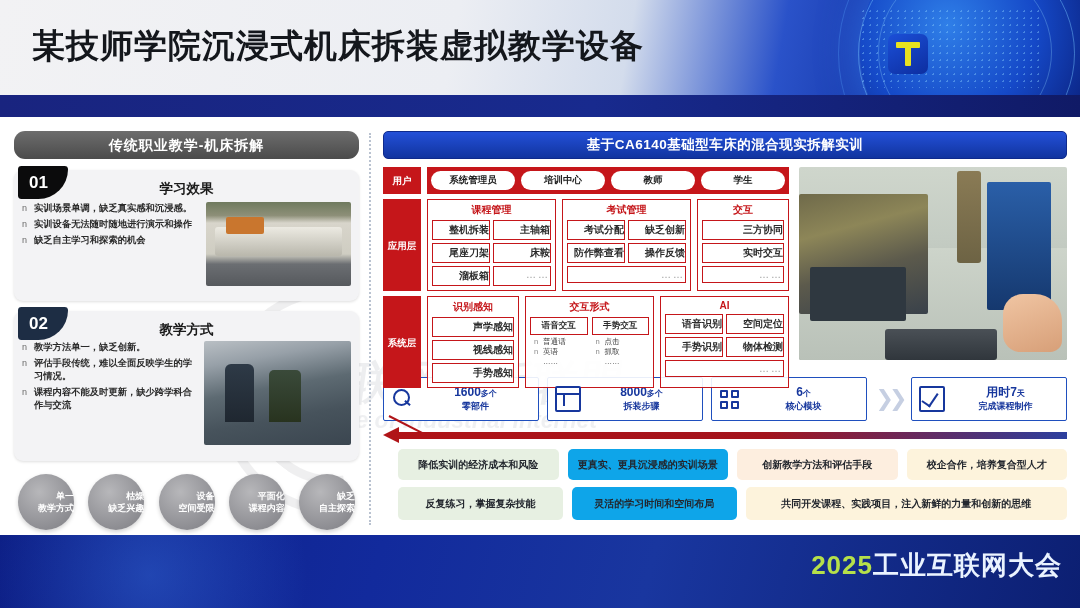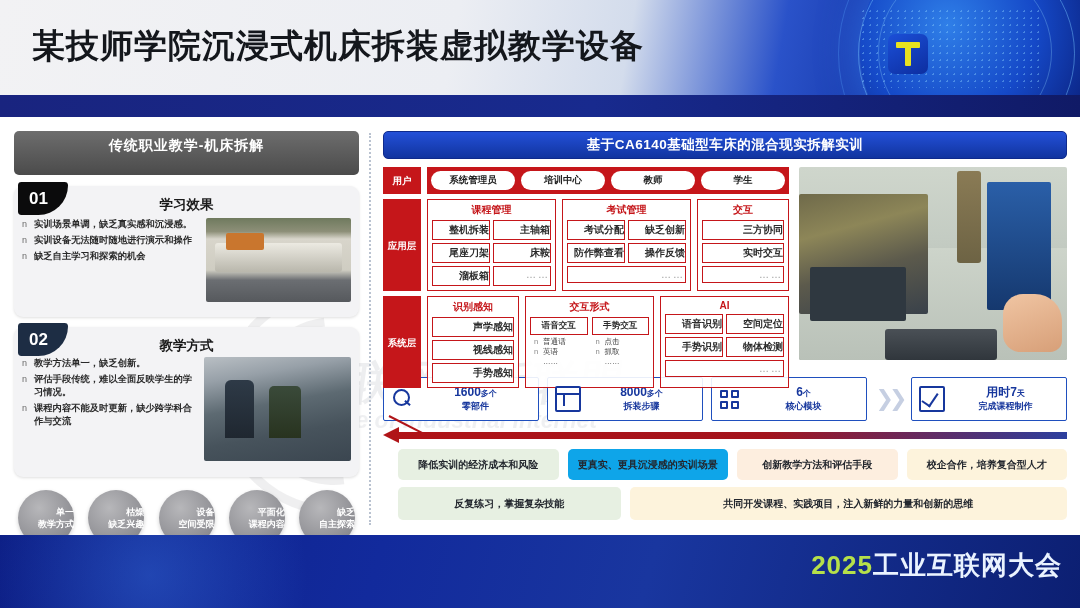--- a/index.html
+++ b/index.html
@@ -66,21 +66,21 @@
     position:absolute;left:60px;top:85px;width:640px;
     font-size:46px;font-weight:bold;color:#7c8490;transform:skewX(-8deg);white-space:nowrap;
   }
   .wm-text2{
     position:absolute;left:130px;top:140px;width:640px;
     font-size:23px;font-weight:bold;color:#8d93a0;font-style:italic;white-space:nowrap;
   }
   
   .left-col{position:absolute;left:14px;top:14px;width:345px;height:400px;}
   .left-title{
-    height:44px;line-height:28px;text-align:center;border-radius:5px;
+    height:28px;line-height:28px;text-align:center;border-radius:11px;
     background:linear-gradient(180deg,#6d6d6d,#4b4b4b);
     color:#ffffff;font-size:14px;font-weight:bold;letter-spacing:1px;
   }
   .card{
     position:relative;margin-top:11px;background:#f3f3f5;border-radius:9px;
     box-shadow:0 1px 3px rgba(0,0,0,.13);
   }
   .card.c1{height:131px;}
   .card.c2{height:150px;margin-top:10px;}
   .num-badge{
@@ -566,20 +566,21 @@
     </div>
 
     <div class="tags-row">
       <div class="tag g">降低实训的经济成本和风险</div>
       <div class="tag p">更真实、更具沉浸感的实训场景</div>
       <div class="tag o">创新教学方法和评估手段</div>
       <div class="tag y">校企合作，培养复合型人才</div>
     </div>
     <div class="tags-row second">
       <div class="tag g">反复练习，掌握复杂技能</div>
+      <div class="tag p">灵活的学习时间和空间布局</div>
       <div class="tag y" style="flex:2">共同开发课程、实践项目，注入新鲜的力量和创新的思维</div>
     </div>
   </div>
 </div>
 
 <div class="footer">
   <div class="glow"></div>
   <div class="brand">
     <div class="brand-main">
       <span class="yr">2025</span><span class="cn">工业互联网大会</span>

